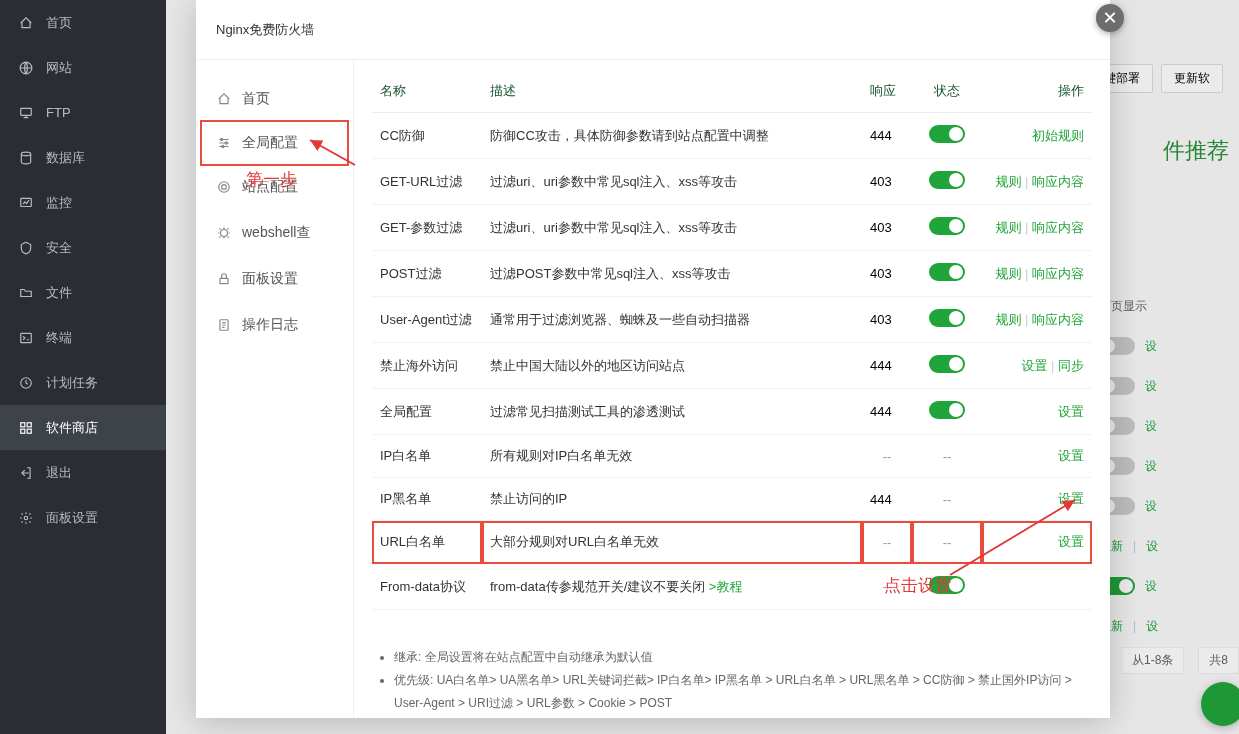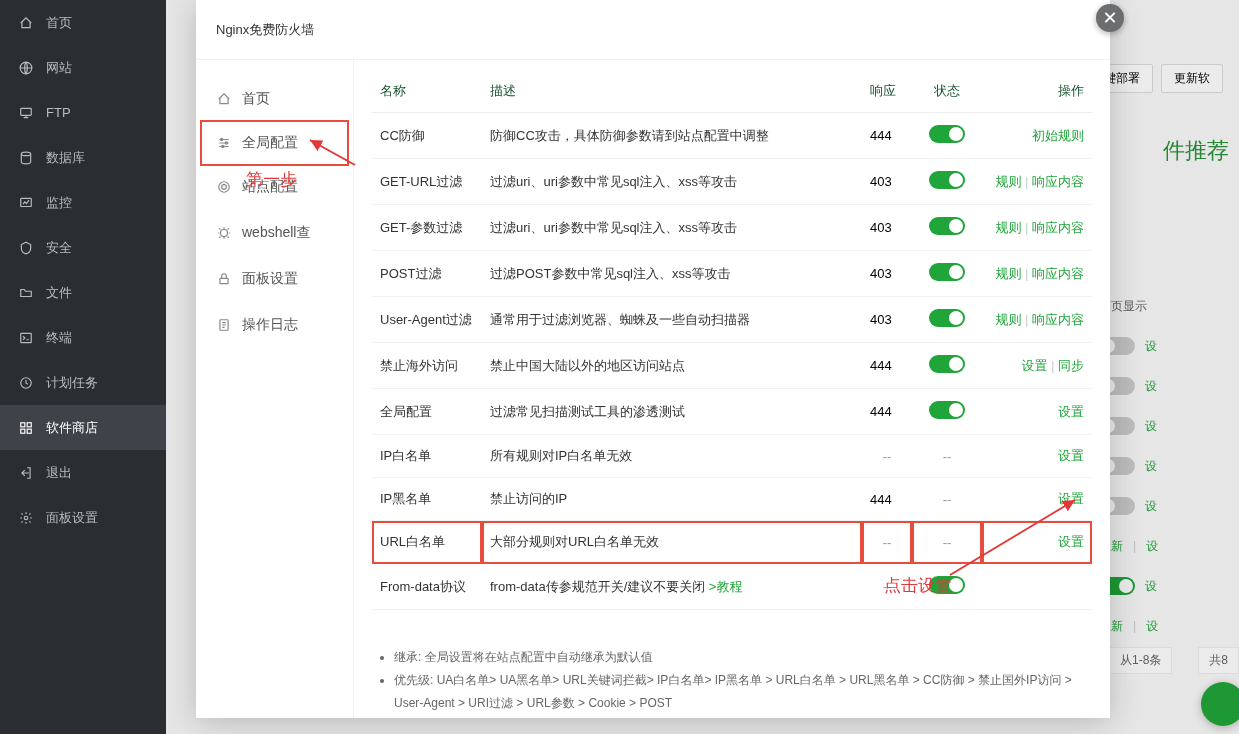--- a/index.html
+++ b/index.html
@@ -105,21 +105,21 @@
   background: #fff;
   border-radius: 50%;
   top: 2px; right: 2px;
 }
 .toggle.off { background: #ccc; }
 .toggle.off::after { right: auto; left: 2px; }
 
 .back-pager {
   position: absolute;
   bottom: 60px; right: 0;
-  display: flex; gap: 26px;
+  display: flex; gap: 14px;
   font-size: 12px; color: #666;
   align-items: center;
 }
 .back-pager .cell {
   border: 1px solid #eee;
   padding: 4px 10px;
   background: #fff;
 }
 
 

